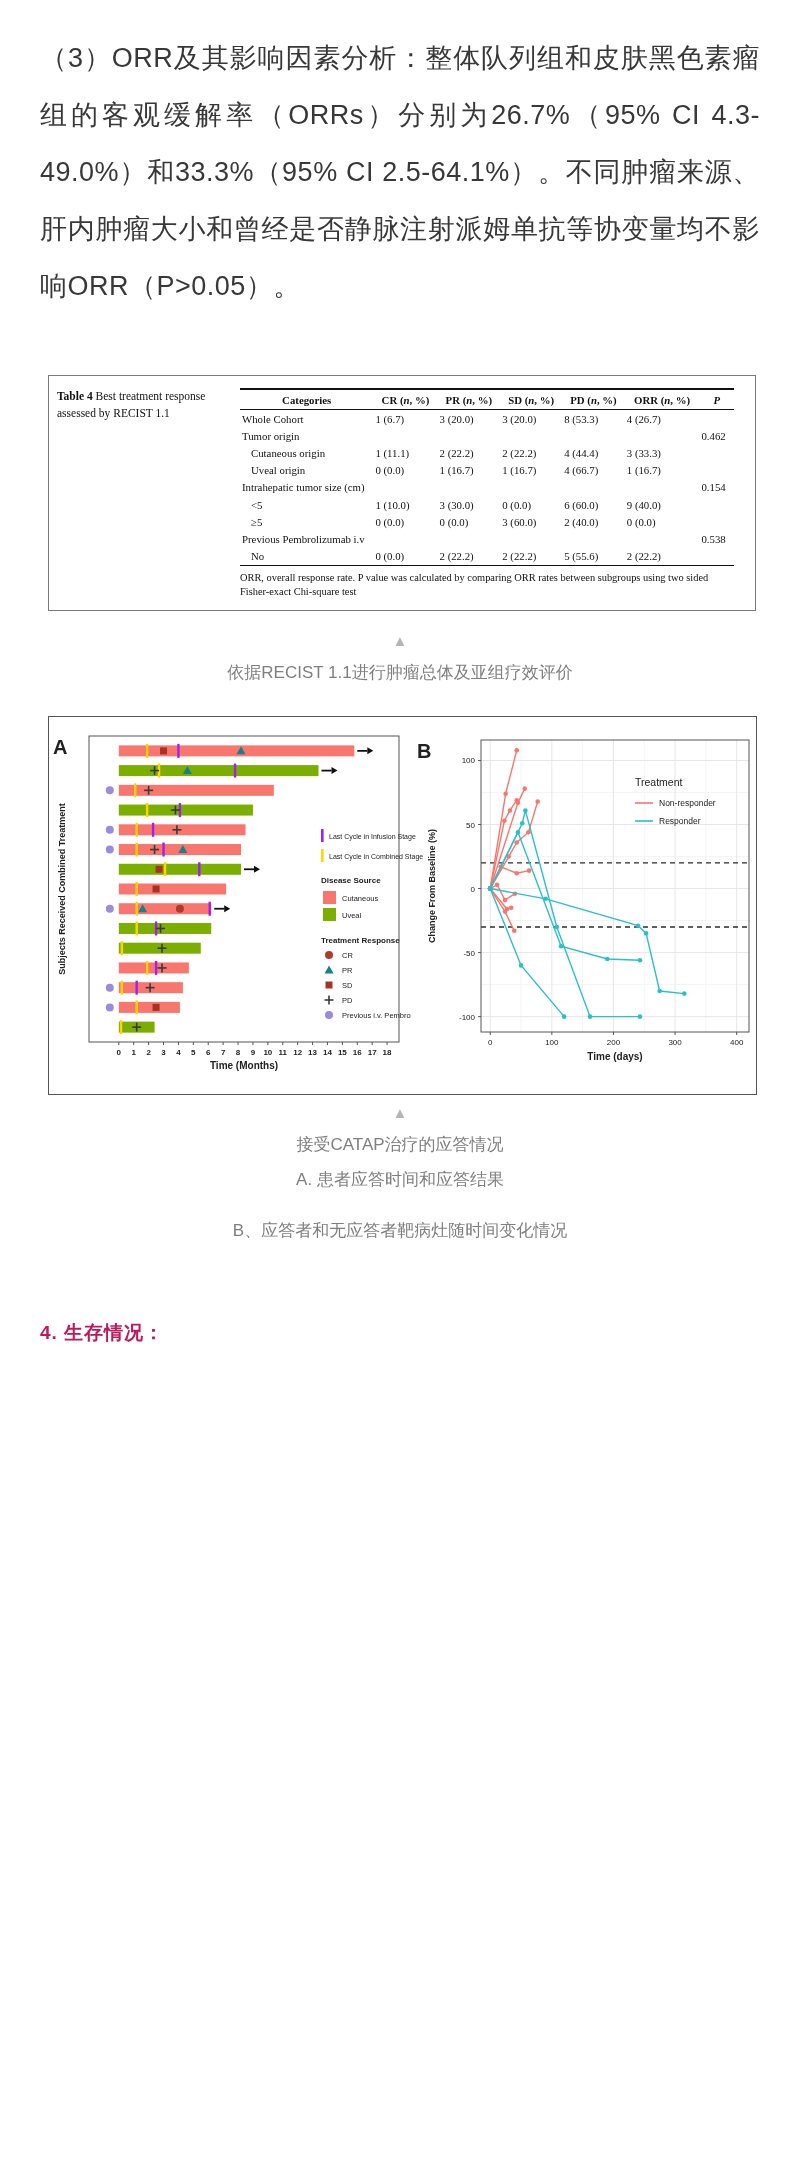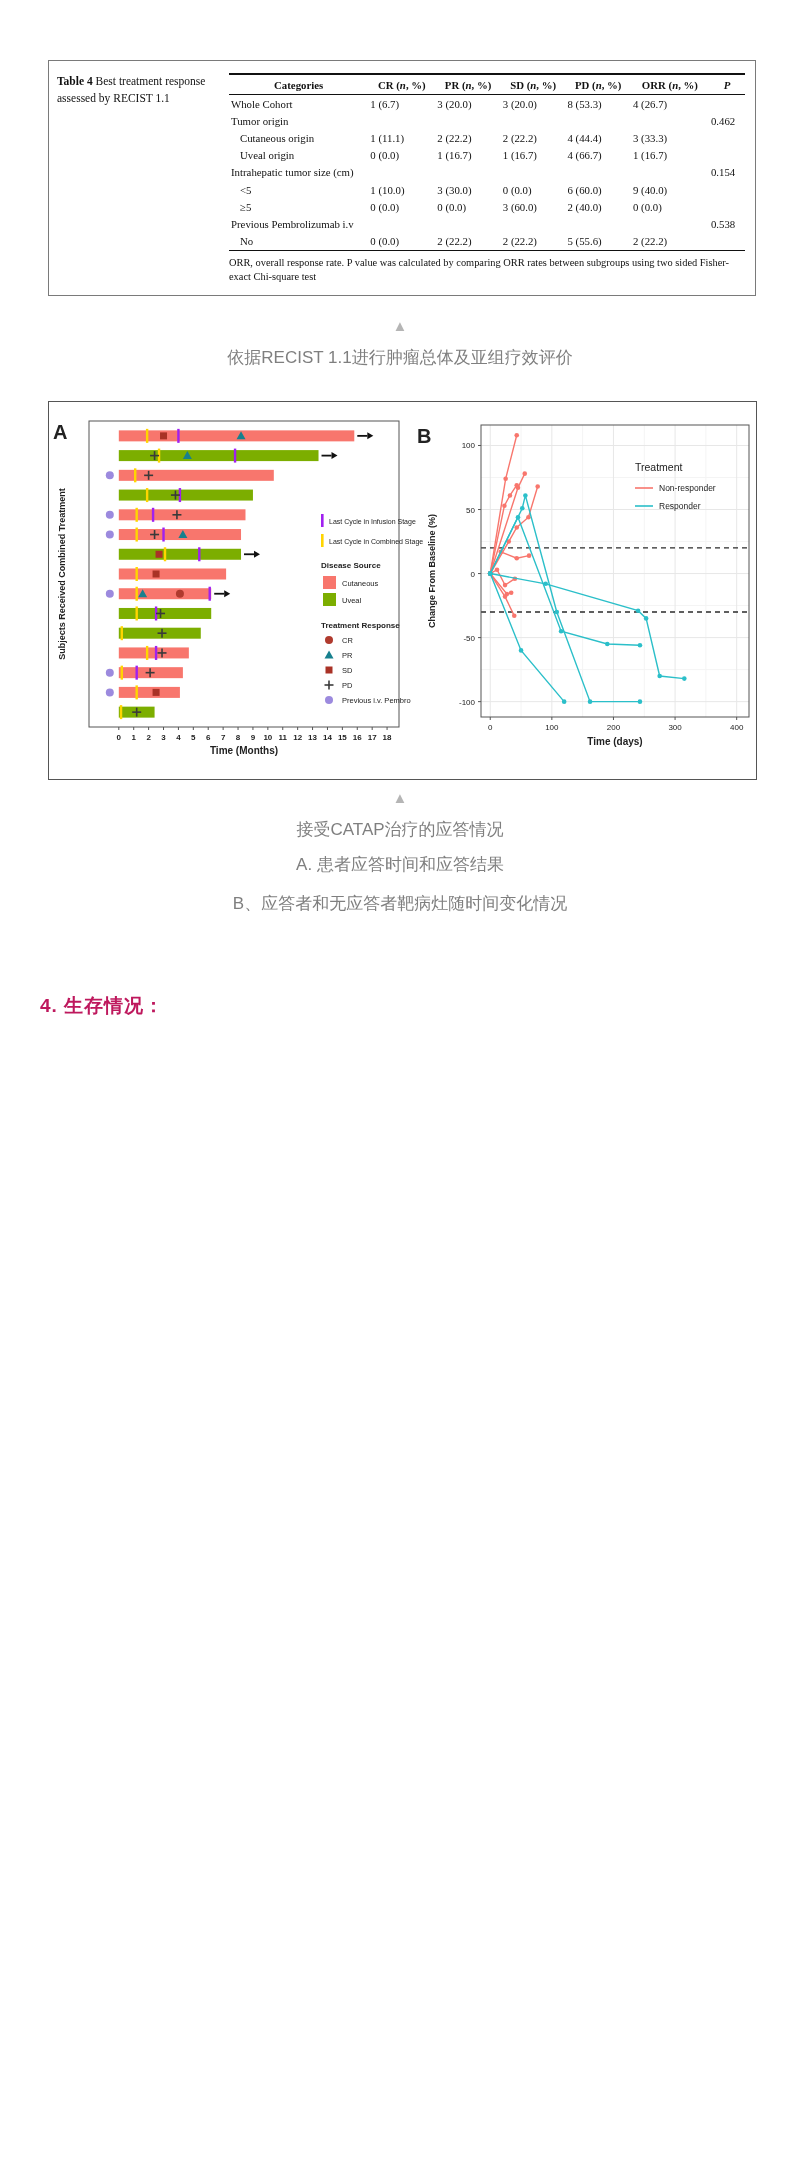--- a/index.html
+++ b/index.html
@@ -2,21 +2,21 @@
 <html><head>
 <meta charset="utf-8">
 <style>
   html,body{margin:0;padding:0;background:#ffffff;}
   body{width:800px;font-family:"Liberation Sans",sans-serif;color:#383838;}
   .para{margin:0 40px;font-size:27px;line-height:57px;text-align:justify;letter-spacing:.5px;}
   .para.first{margin-top:30px;}
   .para.resp{margin-top:76px;}
   .para.surv{margin-top:14px;margin-bottom:0;}
   
-  .t4-card{margin:60px 44px 12px 48px;border:1px solid #7a7a7a;background:#fff;padding:12px 10px 10px 8px;display:flex;gap:16px;}
+  .t4-card{margin:60px 44px 12px 48px;border:1px solid #7a7a7a;background:#fff;padding:12px 21px 10px 8px;display:flex;gap:27px;}
   .t4-label{width:156px;flex:0 0 156px;font-family:"Liberation Serif",serif;font-size:11.5px;line-height:1.45;color:#111;}
   .t4-label b{font-weight:bold;}
   .t4-right{flex:1;min-width:0;}
   table.t4{width:100%;border-collapse:collapse;font-family:"Liberation Serif",serif;font-size:10.8px;color:#111;border-bottom:1.4px solid #111;}
   table.t4 th{border-top:2.6px solid #111;border-bottom:1px solid #111;font-weight:bold;text-align:center;padding:3.5px 2px;white-space:nowrap;}
   table.t4 td{padding:2.6px 2px;white-space:nowrap;}
   table.t4 td.indent{padding-left:11px;}
   table.t4 th:nth-child(1){width:27%;}
   table.t4 th:nth-child(7){width:7%;}
   .t4-foot{font-family:"Liberation Serif",serif;font-size:10.4px;line-height:1.4;color:#111;margin-top:5px;}
@@ -28,20 +28,21 @@
   .fig-card{margin:26px 43px 0 48px;border:1px solid #555;background:#fff;padding:3px 0 2px 0;}
   .fig-card svg{display:block;}
   svg text{fill:#222;font-family:"Liberation Sans",sans-serif;}
   .pagebottom{height:66px;}
 </style>
 </head>
 <body>
 
 <article>
 
+  <p class="para first">（3）ORR及其影响因素分析：整体队列组和皮肤黑色素瘤组的客观缓解率（ORRs）分别为26.7%（95% CI 4.3-49.0%）和33.3%（95% CI 2.5-64.1%）。不同肿瘤来源、肝内肿瘤大小和曾经是否静脉注射派姆单抗等协变量均不影响ORR（P&gt;0.05）。</p>
 
   <div class="t4-card">
     <div class="t4-label"><b>Table 4</b><span> Best treatment response assessed by RECIST 1.1</span></div>
     <div class="t4-right">
       <table class="t4">
         <thead>
             <tr>
               <th>Categories</th>
               <th>CR (<i>n</i>, %)</th>
               <th>PR (<i>n</i>, %)</th>
@@ -400,19 +401,19 @@
         <line x1="586" y1="83" x2="604" y2="83" stroke="#F8766D" stroke-width="1.6"></line>
         <text x="610" y="86" font-size="8.5">Non-responder</text>
         <line x1="586" y1="101" x2="604" y2="101" stroke="#2BBFC9" stroke-width="1.6"></line>
         <text x="610" y="104" font-size="8.5">Responder</text>
       </svg>
   </div>
 
   <div class="tri" style="margin-top:10px">▲</div>
   <div class="cap">接受CATAP治疗的应答情况</div>
   <div class="cap" style="margin-top:0">A. 患者应答时间和应答结果</div>
-  <div class="cap" style="margin-top:4px">B、应答者和无应答者靶病灶随时间变化情况</div>
+  <div class="cap" style="margin-top:16px">B、应答者和无应答者靶病灶随时间变化情况</div>
 
   <h2 class="heading">4. 生存情况：</h2>
 
 
   <div class="pagebottom"></div>
 </article>
 
 </body></html>

